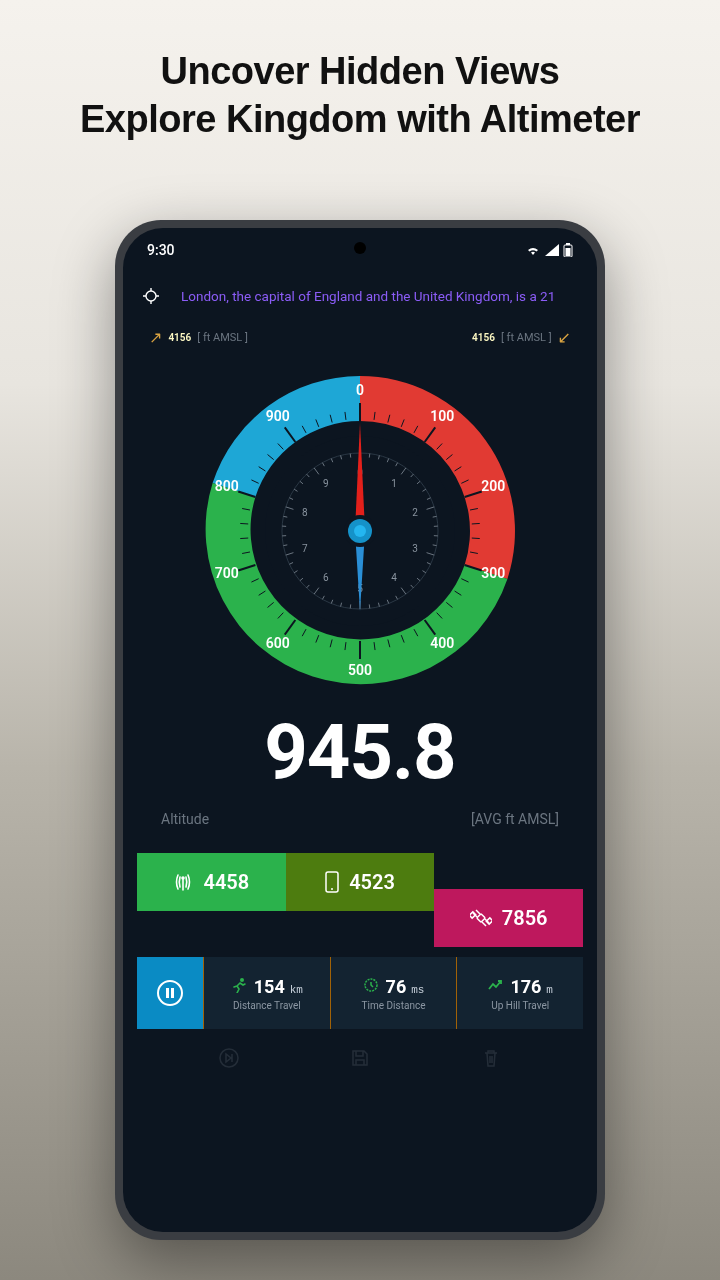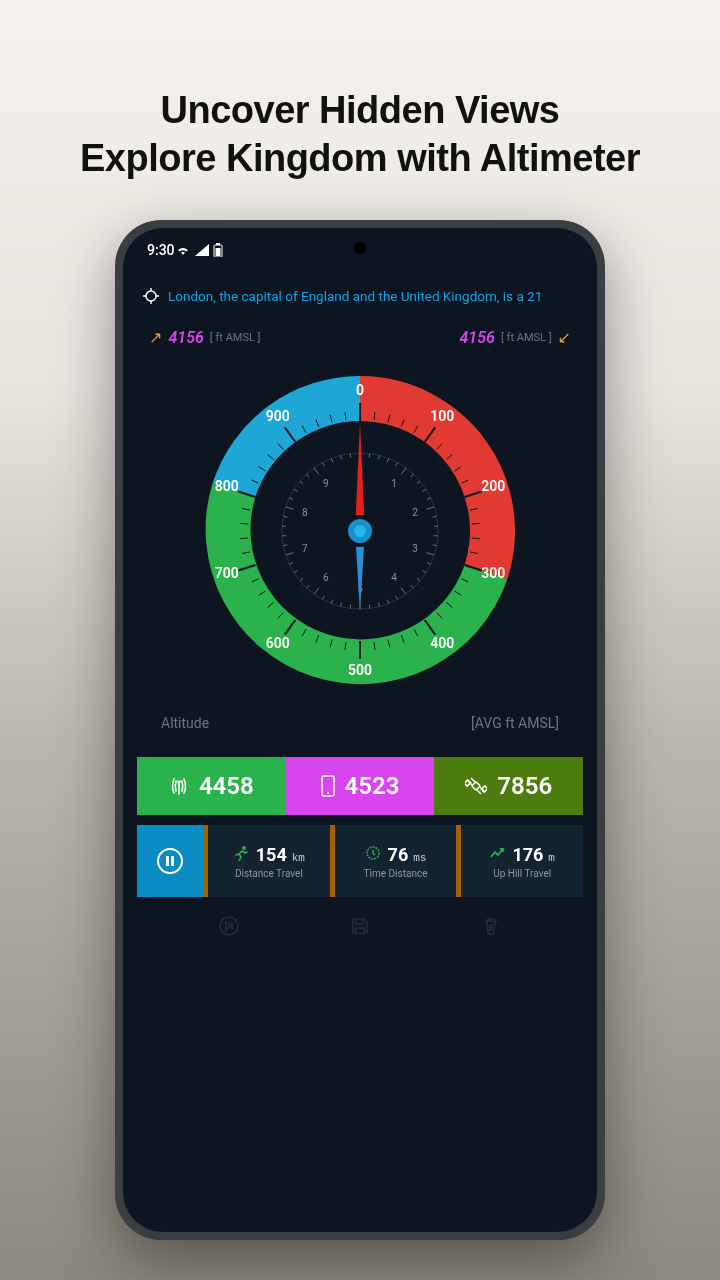--- a/index.html
+++ b/index.html
@@ -7,89 +7,88 @@
     width: 720px; height: 1280px;
     background: linear-gradient(180deg, #f5f2ed 0%, #e8e5df 30%, #b8b4aa 60%, #8c887e 100%);
     font-family: -apple-system, "Segoe UI", Roboto, sans-serif;
     position: relative; overflow: hidden;
   }
   .headline {
     text-align: center; font-weight: 800; color: #111;
     font-size: 38px; line-height: 1.25; padding: 48px 30px 0;
     font-family: "Arial Narrow", Arial, sans-serif;
     letter-spacing: -0.5px;
-    margin-top: 39px;
   }
   .phone {
     position: absolute; left: 50%; transform: translateX(-50%);
     top: 220px; width: 490px; height: 1020px;
     background: #3a3d42; border-radius: 46px;
     padding: 8px; box-shadow: 0 20px 60px rgba(0,0,0,.4);
   }
   .phone-inner {
     background: #0c1520; width: 100%; height: 100%;
     border-radius: 40px; position: relative; overflow: hidden;
     color: #fff;
   }
   .notch {
     position: absolute; top: 14px; left: 50%; transform: translateX(-50%);
     width: 12px; height: 12px; background: #000; border-radius: 50%;
   }
   .statusbar {
-    display: flex; justify-content: flex-start; align-items: center;
+    display: flex; justify-content: space-between; align-items: center;
     padding: 14px 24px 0; font-size: 14px; font-weight: 500;
   }
   .status-icons { display: flex; gap: 4px; align-items: center; }
   .status-icons svg { display: block; }
   .location-row {
-    display: flex; align-items: center; gap: 9px;
-    padding: 30px 20px 0; font-size: 13.5px; color: #0ea5e9;
+    display: flex; align-items: center; gap: 22px;
+    padding: 30px 20px 0; font-size: 13.5px; color: #8b5cf6;
     white-space: nowrap; overflow: hidden;
   }
   .alt-row {
     display: flex; justify-content: space-between; align-items: center;
     padding: 24px 26px 0; font-size: 13px;
   }
   .alt-left, .alt-right { display: flex; align-items: center; gap: 6px; }
-  .alt-val { color: #d946ef; font-weight: 600; font-size: 16px; font-style: italic; }
+  .alt-val { color: #fef9c3; font-weight: 600; font-size: 10px; }
   .alt-unit { color: #6b7580; font-size: 11px; }
   .arrow-up { color: #d9a341; font-size: 16px; }
   .gauge-wrap {
     display: flex; justify-content: center; padding: 14px 0 0;
   }
   .gauge { width: 340px; height: 340px; }
   .big-num {
     text-align: center; font-size: 76px; font-weight: 700;
     padding-top: 6px; letter-spacing: -1px;
   }
   .alt-labels {
     display: flex; justify-content: space-between;
     padding: 14px 38px 0; color: #6b7580; font-size: 14px;
   }
   .tiles {
     display: flex; margin: 26px 14px 0; gap: 0;
   }
   .tile {
     flex: 1; height: 58px; display: flex; align-items: center;
-    justify-content: center; gap: 10px; font-size: 24px; font-weight: 600;
+    justify-content: center; gap: 10px; font-size: 20px; font-weight: 600;
   }
   .tile.green { background: #2bb24c; }
-  .tile.blue { background: #d946ef; }
-  .tile.red { background: #4d7c0f; }
+  .tile.blue { background: #4d7c0f; }
+  .tile.red { background: #be185d; margin-top: 36px; }
   .bottom-row {
     display: flex; margin: 10px 14px 0; gap: 0;
   }
   .pause-btn {
     width: 66px; height: 72px; background: #0a8bc4;
     display: flex; align-items: center; justify-content: center;
   }
   .stat {
     flex: 1; background: #132331; height: 72px;
     display: flex; flex-direction: column; justify-content: center;
-    align-items: center; gap: 3px; border-left: 5px solid #a16207;
+    align-items: center; gap: 3px; border-left: 1px solid #a16207;
   }
   .stat-top { display: flex; align-items: baseline; gap: 5px; color: #fff; }
   .stat-val { font-size: 18px; font-weight: 700; }
   .stat-unit { font-size: 11px; color: #c5ced8; font-family: Liberation Mono, monospace; }
   .stat-label { font-size: 10px; color: #8b96a2; text-align: right; }
   .stat-icon { margin-right: 2px; }
   .nav-row {
     display: flex; justify-content: space-around;
     padding: 18px 40px 0; opacity: .25; color: #6b7580;
   }
@@ -290,20 +289,21 @@
 
           <polygon points="-5,0 0,-108 5,0" fill="#e3201b"></polygon>
           <polygon points="-5,0 0,80 5,0" fill="#2a8fd6"></polygon>
           <circle r="16" fill="#0c1520"></circle>
           <circle r="12" fill="#1592c9"></circle>
           <circle r="6" fill="#24b6f0"></circle>
         </g>
       </svg>
     </div>
 
+    <div class="big-num">945.8</div>
 
     <div class="alt-labels">
       <span>Altitude</span>
       <span>[AVG ft AMSL]</span>
     </div>
 
     <div class="tiles">
       <div class="tile green">
         <svg width="20" height="20" viewBox="0 0 20 20">
             <path d="M10 6v12M5 3q-3 7 0 14M15 3q3 7 0 14M7 5q-1.5 5 0 10M13 5q1.5 5 0 10" stroke="#fff" stroke-width="1.6" fill="none" stroke-linecap="round"></path>

